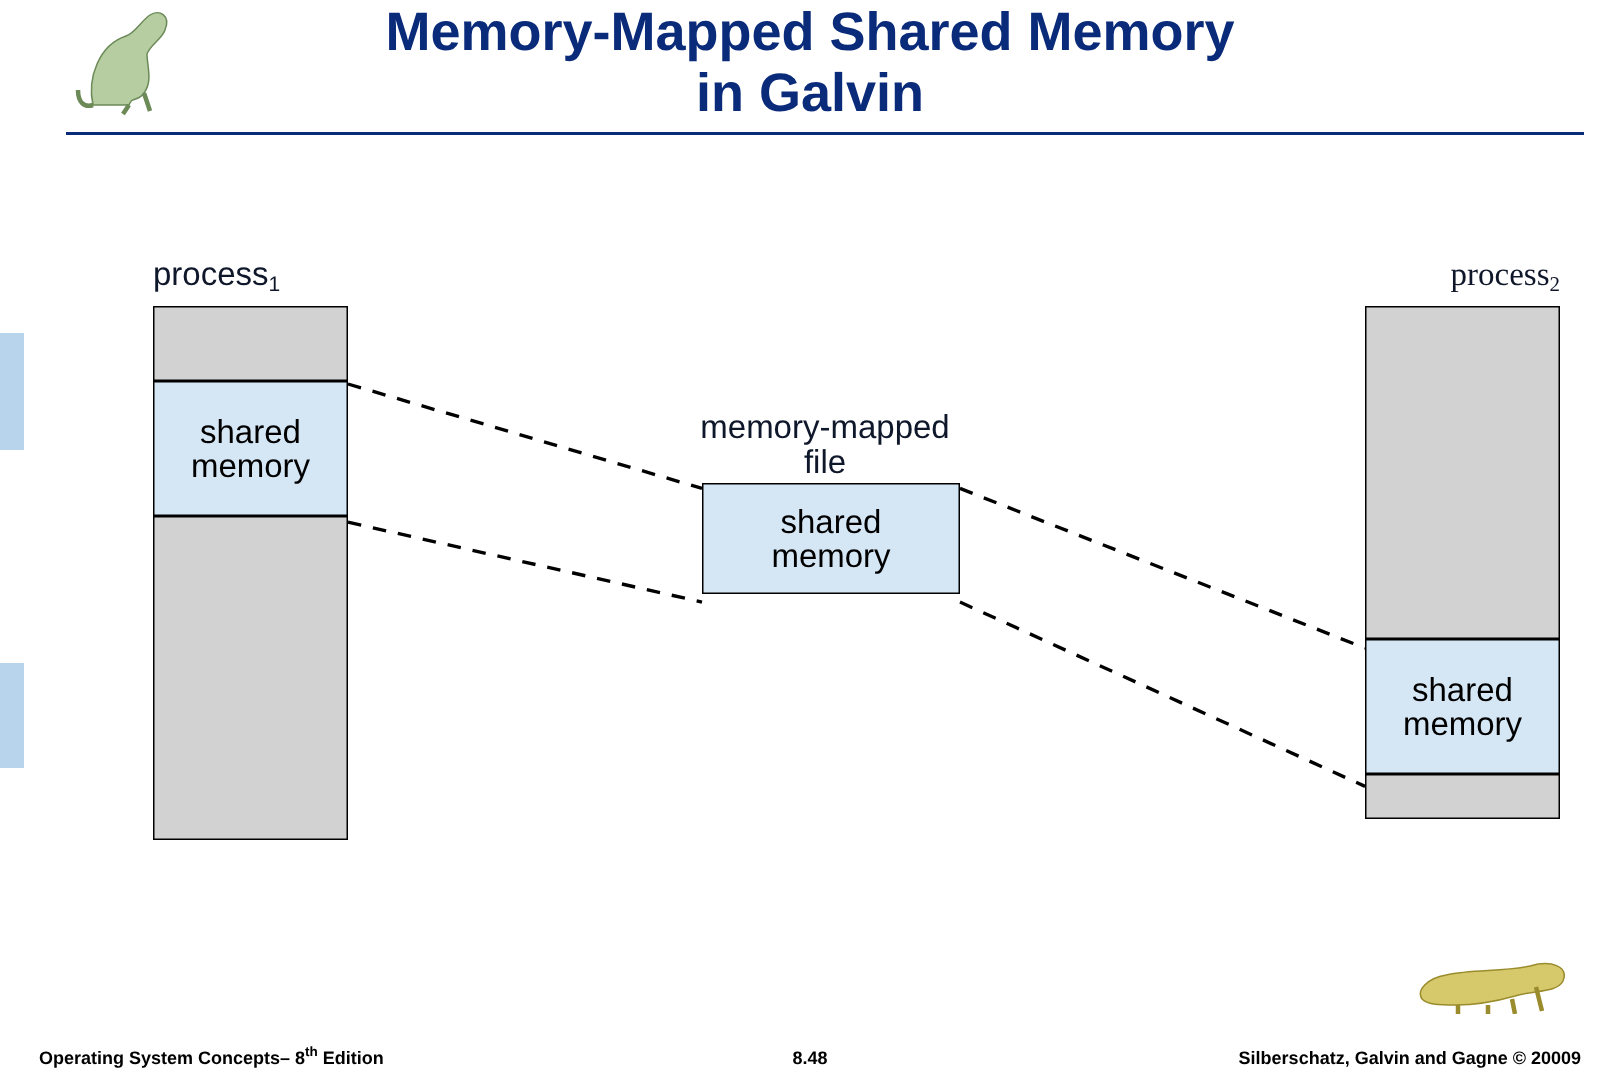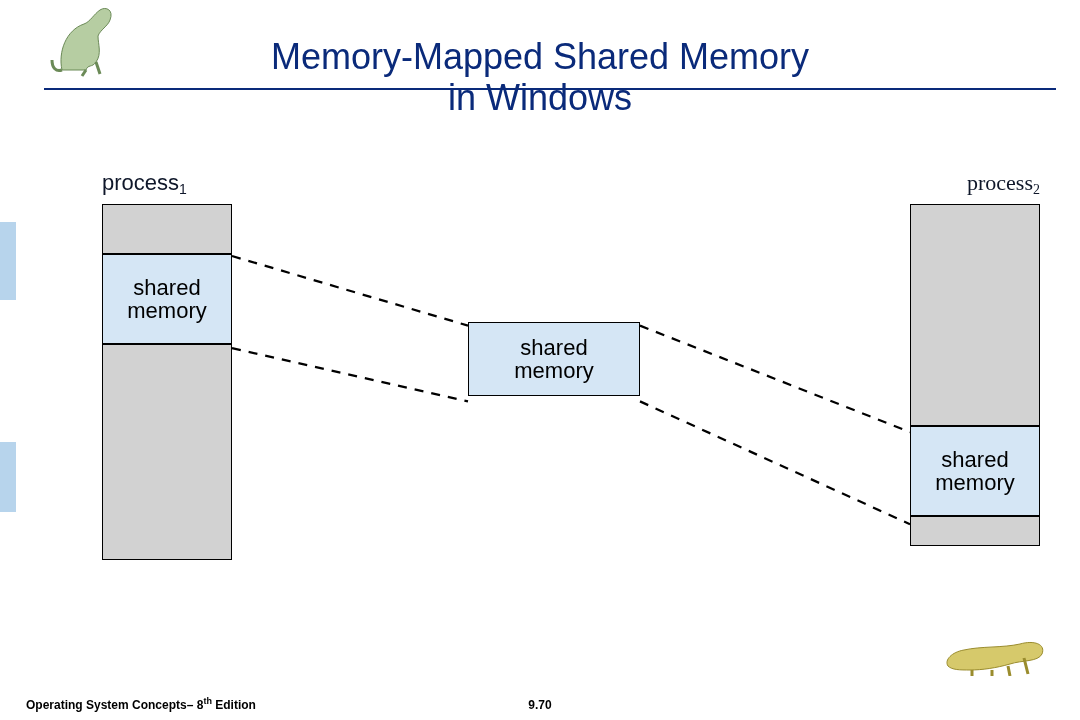--- a/index.html
+++ b/index.html
@@ -24,24 +24,23 @@
     width: 16px; height: 70px;
     background: #b7d4ec;
   }
   
   .title {
     position: absolute;
     top: 0px;
     left: 0; right: 0;
     text-align: center;
     color: #0a2a7a;
-    font-weight: 400;
+    font-weight: 700;
     font-size: 36px;
     line-height: 1.15;
-    margin-top: 36px;
   }
   .title-underline {
     position: absolute;
     top: 88px;
     left: 44px;
     right: 24px;
     height: 0;
     border-top: 2px solid #0a2a7a;
   }
   
@@ -134,21 +133,21 @@
   <div class="dino-tl">
     <svg viewBox="0 0 88 78" width="88" height="78">
       <path d="M14 70 C10 52 18 30 36 24 C42 22 46 14 52 10 C58 6 66 10 62 20 C60 26 52 30 50 36 C50 44 54 54 48 62 C44 68 40 64 38 70 Z" fill="#b6cda2" stroke="#6b8a57" stroke-width="1"></path>
       <path d="M38 70 L34 76 M48 62 L52 74" stroke="#6b8a57" stroke-width="3" fill="none"></path>
       <path d="M14 70 C8 72 4 68 4 60" stroke="#6b8a57" stroke-width="3" fill="none"></path>
     </svg>
   </div>
 
   <div class="title">
     <span>Memory-Mapped Shared Memory</span><br>
-    <span>in Windows</span>
+    <span>in Galvin</span>
   </div>
   <div class="title-underline"></div>
 
   <div class="diagram">
 
     <div class="label" style="left:42px; top:0px;">
       <span>process</span><sub>1</sub>
     </div>
 
     <div class="label" style="right:20px; top:0px;font-family:Liberation Serif, serif;">
@@ -158,20 +157,24 @@
     <div class="block" style="left:42px; top:34px; width:130px; height:50px;"></div>
     <div class="region-shared" style="left:42px; top:84px; width:130px; height:90px; white-space:pre-line;"><span>shared
 memory</span></div>
     <div class="block" style="left:42px; top:174px; width:130px; height:216px;"></div>
 
     <div class="block" style="right:20px; top:34px; width:130px; height:222px;"></div>
     <div class="region-shared" style="right:20px; top:256px; width:130px; height:90px; white-space:pre-line;"><span>shared
 memory</span></div>
     <div class="block" style="right:20px; top:346px; width:130px; height:30px;"></div>
 
+    <div class="label" style="left:380px; top:80px; width:220px; white-space:pre-line; text-align:center; line-height:1.05;">
+      <span>memory-mapped
+file</span>
+    </div>
 
     <div class="mmfile-box" style="left:408px; top:152px; width:172px; height:74px; white-space:pre-line;"><span>shared
 memory</span></div>
 
     <svg class="lines" viewBox="0 0 1000 420" preserveAspectRatio="none">
       <g stroke="#000" stroke-width="2.2" stroke-dasharray="9 8" fill="none">
 
         <line x1="172" y1="84" x2="408" y2="152"></line>
 
         <line x1="172" y1="174" x2="408" y2="226"></line>
@@ -189,17 +192,20 @@
       <path d="M6 40 C2 34 10 26 22 24 C40 20 60 22 78 18 C92 14 104 18 100 28 C96 36 80 34 68 38 C54 42 40 44 28 44 C18 44 10 44 6 40 Z" fill="#d6c96b" stroke="#9a8c2d" stroke-width="1"></path>
       <path d="M30 44 L30 50 M50 44 L50 50 M66 40 L68 50 M82 32 L86 48" stroke="#9a8c2d" stroke-width="3"></path>
     </svg>
   </div>
 
   <div class="footer">
     <div class="footer-left">
       <span>Operating System Concepts– 8</span><sup>th</sup><span> Edition</span>
     </div>
     <div class="footer-center">
-      <span>9.70</span>
+      <span>8.48</span>
+    </div>
+    <div class="footer-right">
+      <span>Silberschatz, Galvin and Gagne © 20009</span>
     </div>
   </div>
 
 </div>
 
 </body></html>

